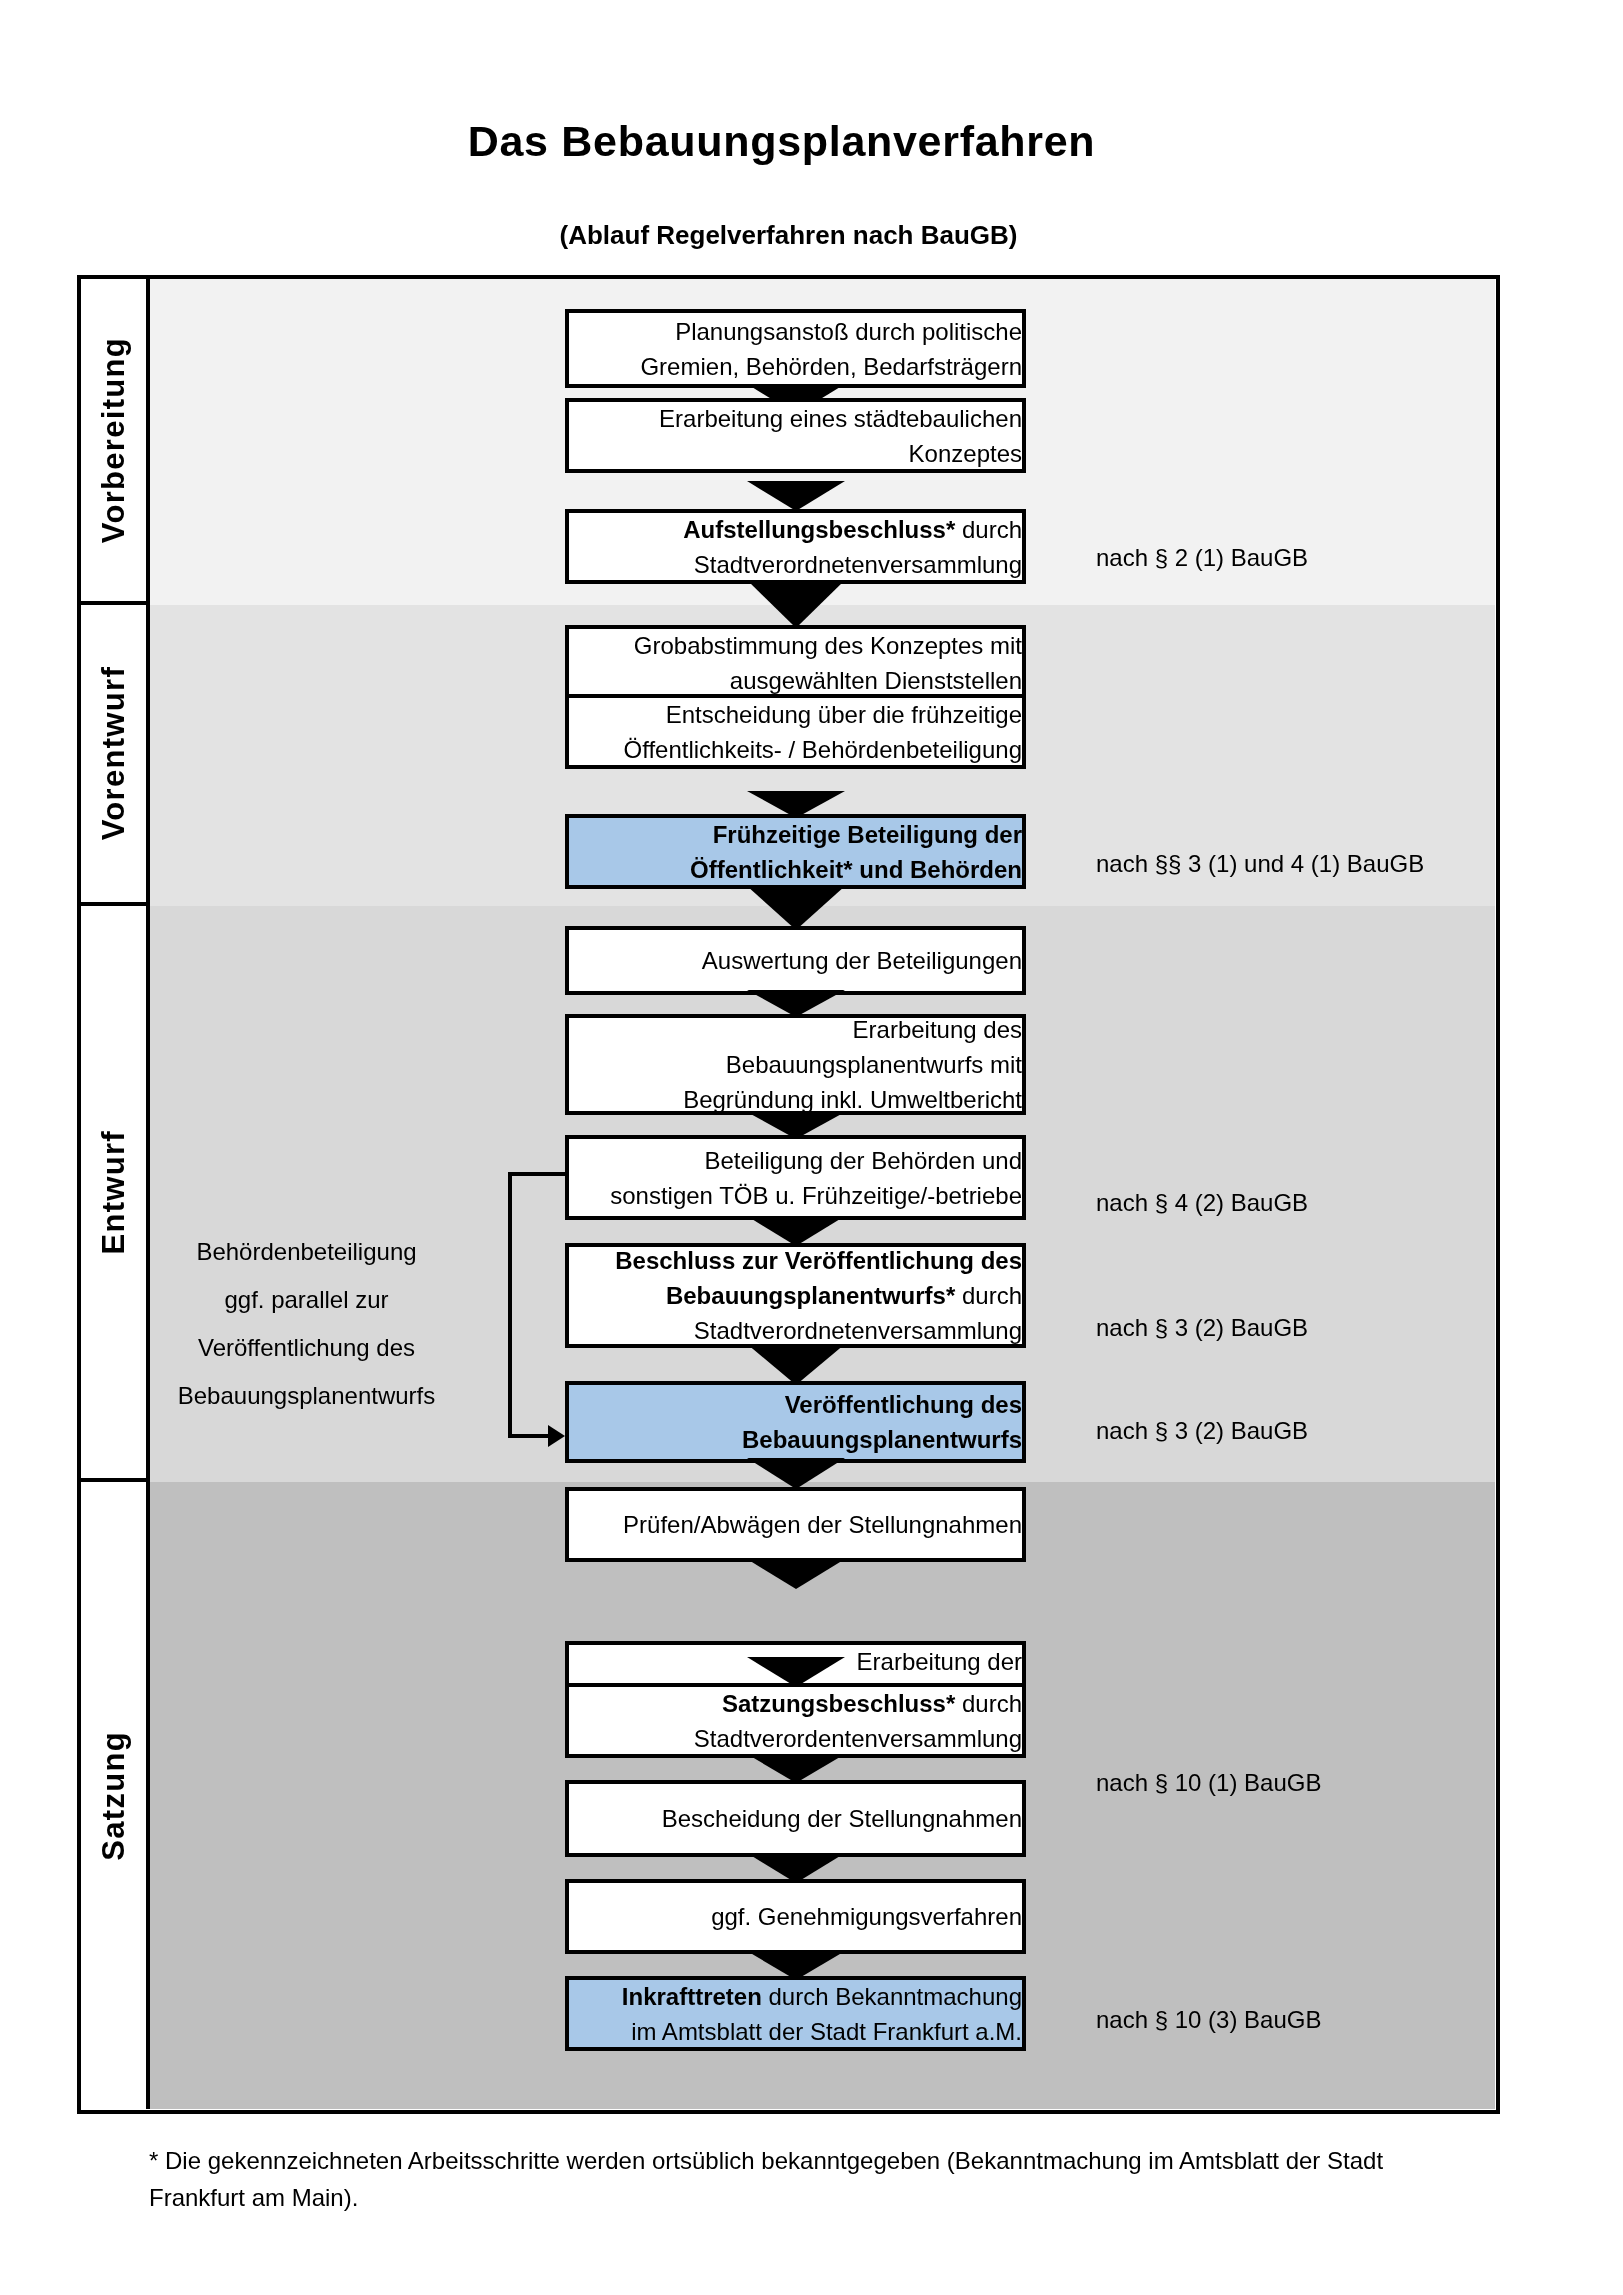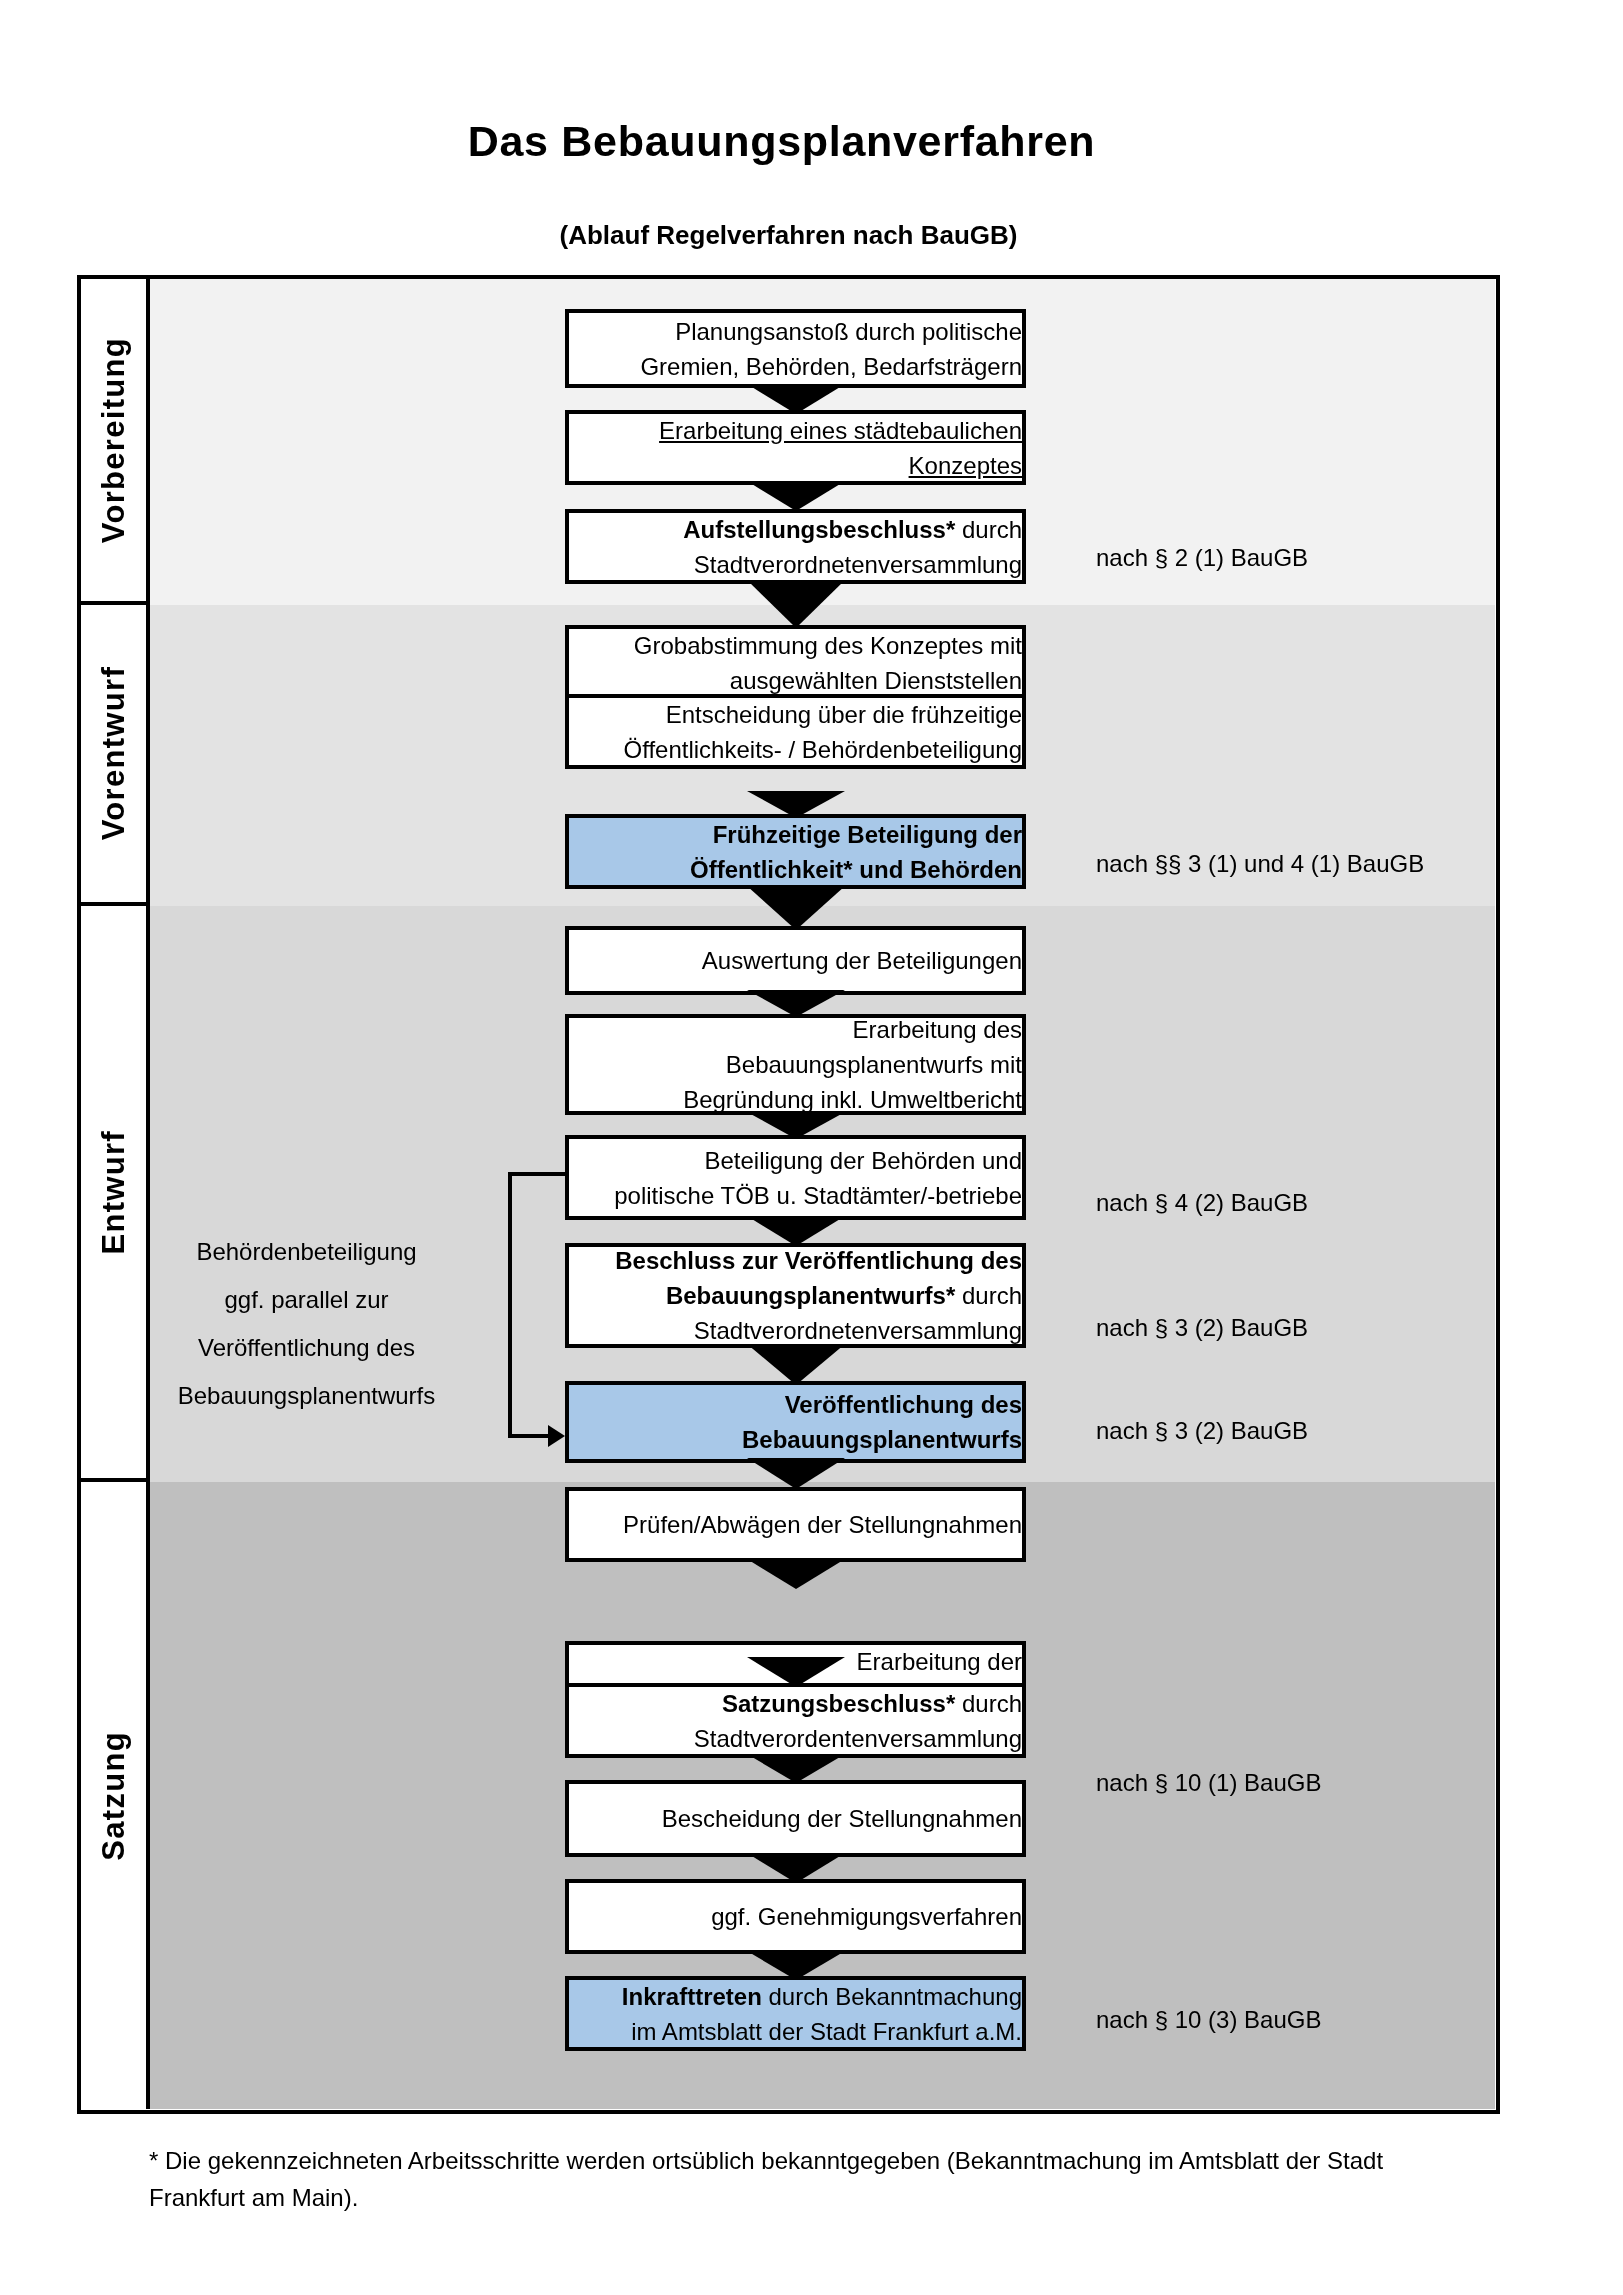--- a/index.html
+++ b/index.html
@@ -63,21 +63,21 @@
     <div class="pcell" style="top:1203px;height:627px;">
       <span class="plabel">Satzung</span>
     </div>
 
     <div class="fbox" style="top:30px;height:79px;">
       <div>Planungsanstoß durch politische</div>
       <div>Gremien, Behörden, Bedarfsträgern</div>
     </div>
     <div class="arr" style="top:105px;"></div>
 
-    <div class="fbox" style="top:131px;height:75px;text-decoration:underline;">
+    <div class="fbox" style="top:119px;height:75px;">
       <div>Erarbeitung eines städtebaulichen</div>
       <div>Konzeptes</div>
     </div>
     <div class="arr" style="top:202px;"></div>
 
     <div class="fbox" style="top:230px;height:75px;padding-left:16px;">
       <div><span class="b">Aufstellungsbeschluss*</span><span> durch</span></div>
       <div>Stadtverordnetenversammlung</div>
     </div>
     <div class="ann" style="top:265px;">nach § 2 (1) BauGB</div>
@@ -109,21 +109,21 @@
 
     <div class="fbox" style="top:735px;height:101px;">
       <div>Erarbeitung des</div>
       <div>Bebauungsplanentwurfs mit</div>
       <div>Begründung inkl. Umweltbericht</div>
     </div>
     <div class="arr" style="top:833px;border-top-width:27.5px;"></div>
 
     <div class="fbox" style="top:856px;height:85px;">
       <div>Beteiligung der Behörden und</div>
-      <div>politische TÖB u. Stadtämter/-betriebe</div>
+      <div>sonstigen TÖB u. Frühzeitige/-betriebe</div>
     </div>
     <div class="ann" style="top:910px;">nach § 4 (2) BauGB</div>
     <div class="arr" style="top:937px;"></div>
 
     <div class="fbox" style="top:964px;height:105px;">
       <div class="b">Beschluss zur Veröffentlichung des</div>
       <div><span class="b">Bebauungsplanentwurfs*</span><span> durch</span></div>
       <div>Stadtverordnetenversammlung</div>
     </div>
     <div class="ann" style="top:1035px;">nach § 3 (2) BauGB</div>

